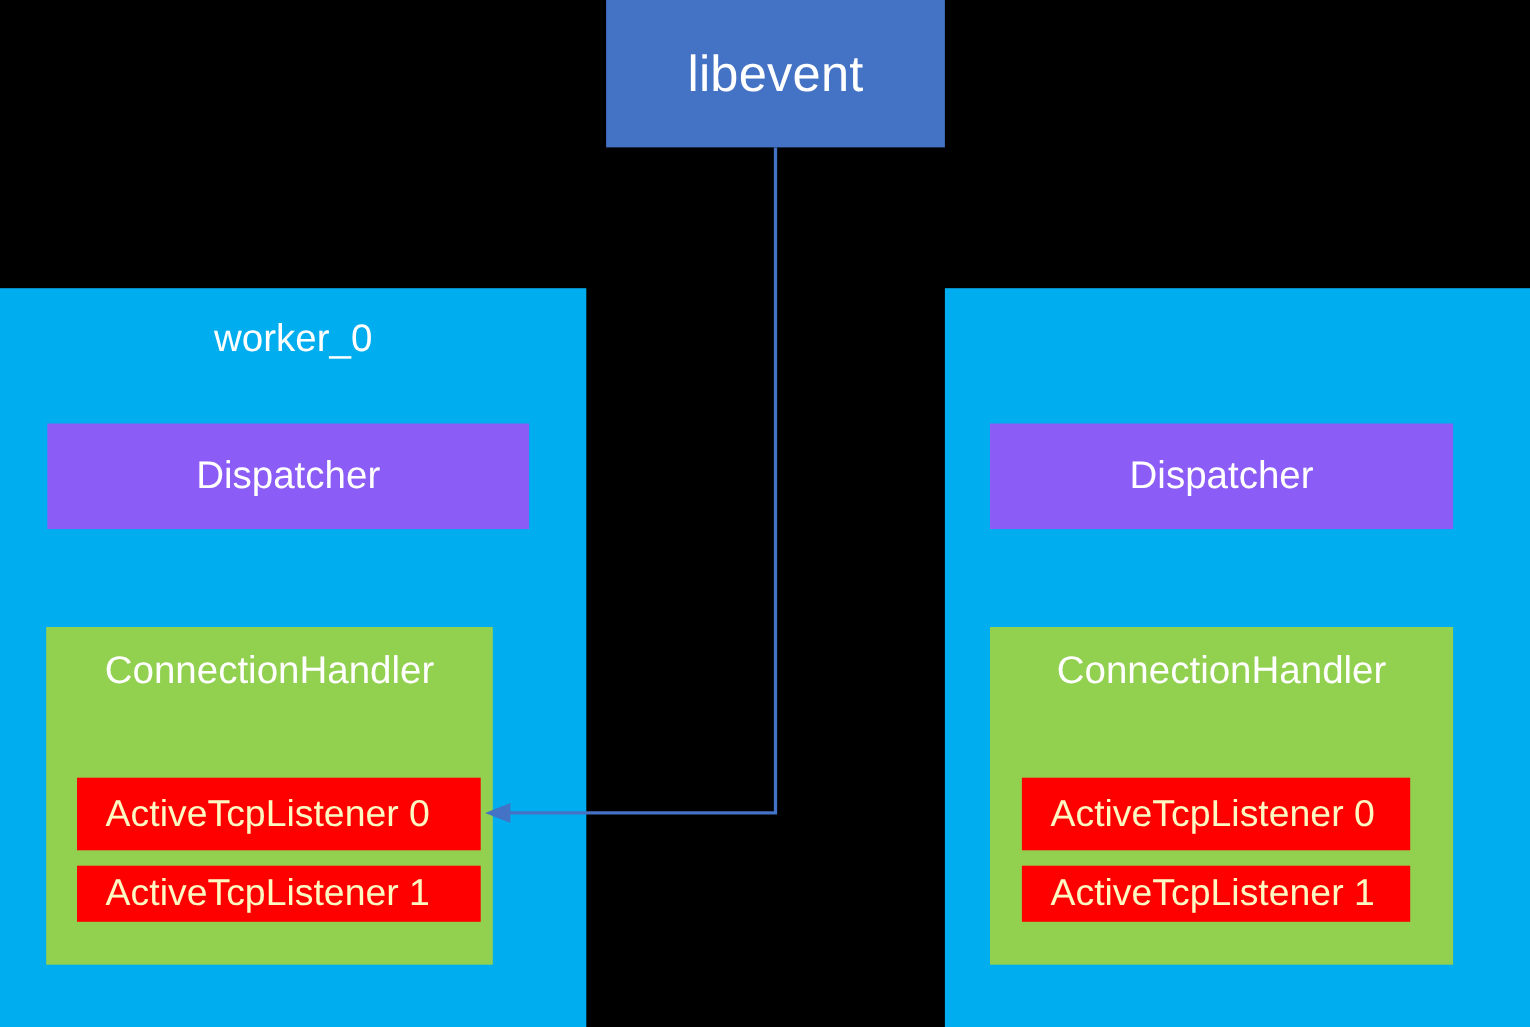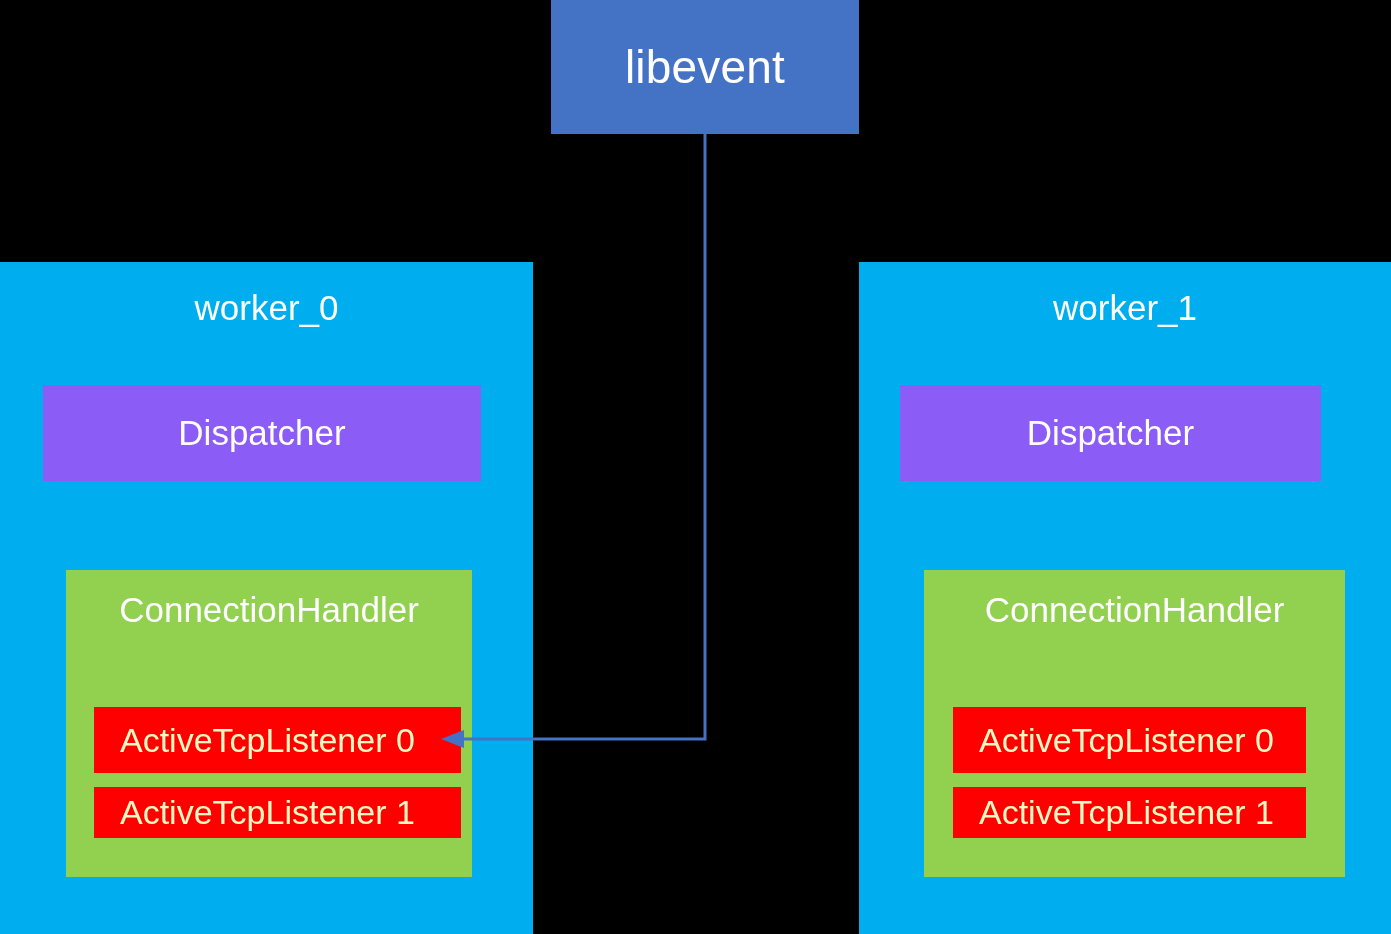--- a/index.html
+++ b/index.html
@@ -73,21 +73,20 @@
   }
   #worker-0-panel .dispatcher-box { left: 43px; width: 438px; }
   #worker-1-panel .dispatcher-box { left: 41px; width: 421px; }
 
   
   .connhandler-box {
     position: absolute;
     top: 308px;
     height: 307px;
     background: #92D050;
-    margin-left: 24px;
   }
   #worker-0-panel .connhandler-box { left: 42px; width: 406px; }
   #worker-1-panel .connhandler-box { left: 41px; width: 421px; }
 
   .connhandler-title {
     position: absolute;
     top: 19px;
     width: 100%;
     text-align: center;
     color: #ffffff;
@@ -146,21 +145,20 @@
       </div>
 
       <div class="listener-box listener-1">
         <span>ActiveTcpListener 1</span>
       </div>
     </div>
   </div>
 
   <div class="worker-panel" id="worker-1-panel">
 
-    <div class="worker-title">worker_1</div>
 
     <div class="dispatcher-box">
       <span>Dispatcher</span>
     </div>
 
     <div class="connhandler-box">
       <div class="connhandler-title">ConnectionHandler</div>
 
       <div class="listener-box listener-0">
         <span>ActiveTcpListener 0</span>

